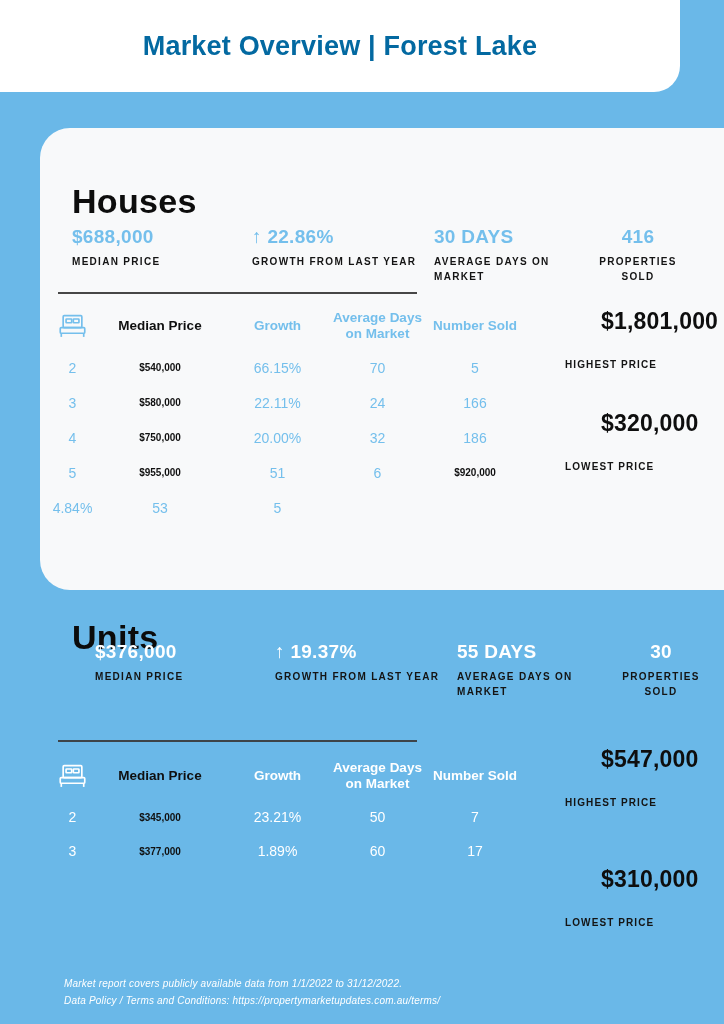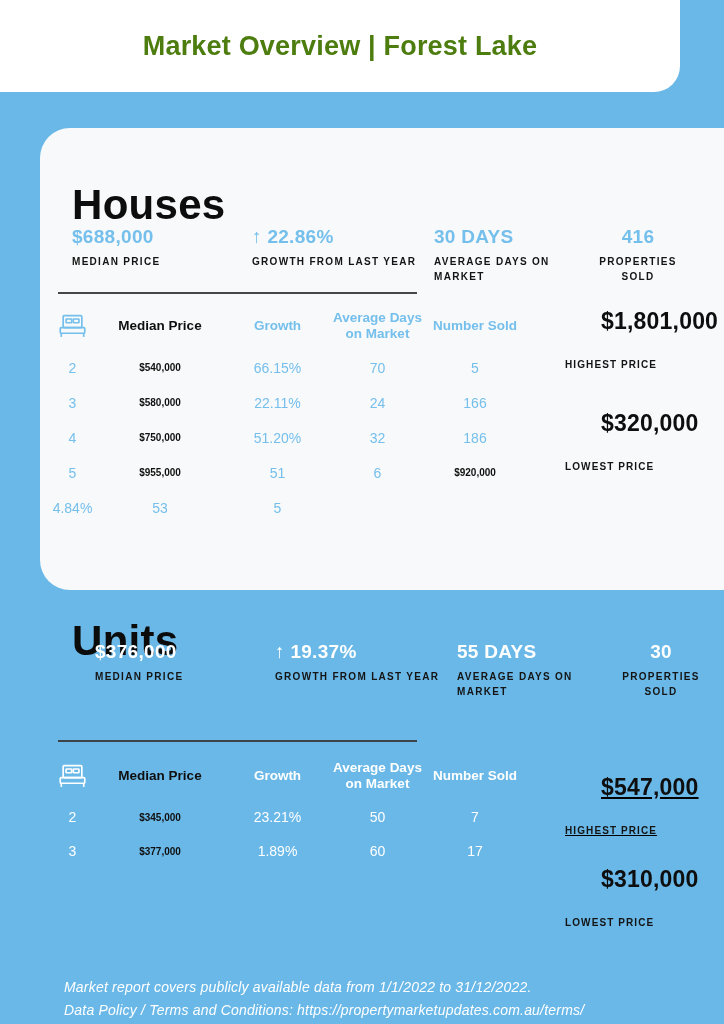--- a/index.html
+++ b/index.html
@@ -20,30 +20,30 @@
     overflow:hidden;
   }
   
   .header{
     position:absolute;left:0;top:0;width:680px;height:92px;
     background:var(--header-bg);
     border-radius:0 0 26px 0;
     display:flex;align-items:center;justify-content:center;
   }
   .header-title{
-    font-size:27px;font-weight:800;color:#4d7c0f;letter-spacing:.2px;
+    font-size:27px;font-weight:800;color:#0369a1;letter-spacing:.2px;
   }
   
   .card{
     position:absolute;left:40px;top:128px;width:684px;height:462px;
     background:var(--card-bg);
     border-radius:30px 0 0 30px;
   }
   .section-title{
-    position:absolute;font-size:42px;font-weight:800;color:#0d0d0d;
+    position:absolute;font-size:34px;font-weight:800;color:#0d0d0d;
     letter-spacing:.3px;line-height:1;
   }
   .houses-title{left:72px;top:184px;}
   .units-title{left:72px;top:620px;color:#0b0b0b;}
   
   .stat{position:absolute;}
   .stat-value{font-size:19px;font-weight:600;line-height:1;letter-spacing:.3px;}
   .stat-label{
     font-size:10px;font-weight:700;color:#141414;letter-spacing:1.3px;
     margin-top:9px;line-height:1.45;
@@ -80,26 +80,26 @@
   .td-price{font-weight:700;font-size:10px;color:#101010;}
   .bed-icon{display:block;}
   .houses-table .bed-icon{color:var(--accent-blue);}
   .units-table  .bed-icon{color:var(--white);}
   
   .price-block{position:absolute;left:565px;}
   .price-value{font-size:23px;font-weight:700;color:#0e0e0e;line-height:1;letter-spacing:.2px;margin-left:36px;}
   .price-label{font-size:10px;font-weight:700;color:#141414;letter-spacing:1.1px;margin-top:26px;}
   .hp-houses{top:310px;}
   .lp-houses{top:412px;}
-  .hp-units{top:776px;text-decoration:underline;}
+  .hp-units{top:748px;}
   .lp-units{top:868px;}
   
   .footer{
     position:absolute;left:64px;top:976px;
-    color:var(--white);font-size:14px;font-style:italic;line-height:1.65;
+    color:var(--white);font-size:10px;font-style:italic;line-height:1.65;
     letter-spacing:.2px;
   }
 </style>
 </head>
 <body>
 
 <div class="header">
   <div class="header-title">Market Overview | Forest Lake</div>
 </div>
 
@@ -151,21 +151,21 @@
   <div class="td td-accent">5</div>
 
   <div class="td td-accent">3</div>
   <div class="td td-price">$580,000</div>
   <div class="td td-accent">22.11%</div>
   <div class="td td-accent">24</div>
   <div class="td td-accent">166</div>
 
   <div class="td td-accent">4</div>
   <div class="td td-price">$750,000</div>
-  <div class="td td-accent">51.20%</div>
+  <div class="td td-accent">20.00%</div>
   <div class="td td-accent">32</div>
   <div class="td td-accent">186</div>
 
   <div class="td td-accent">5</div>
   <div class="td td-price">$955,000</div>
   <div class="td td-accent">51</div>
 
   <div class="td td-accent">6</div>
   <div class="td td-price">$920,000</div>
   <div class="td td-accent">4.84%</div>

